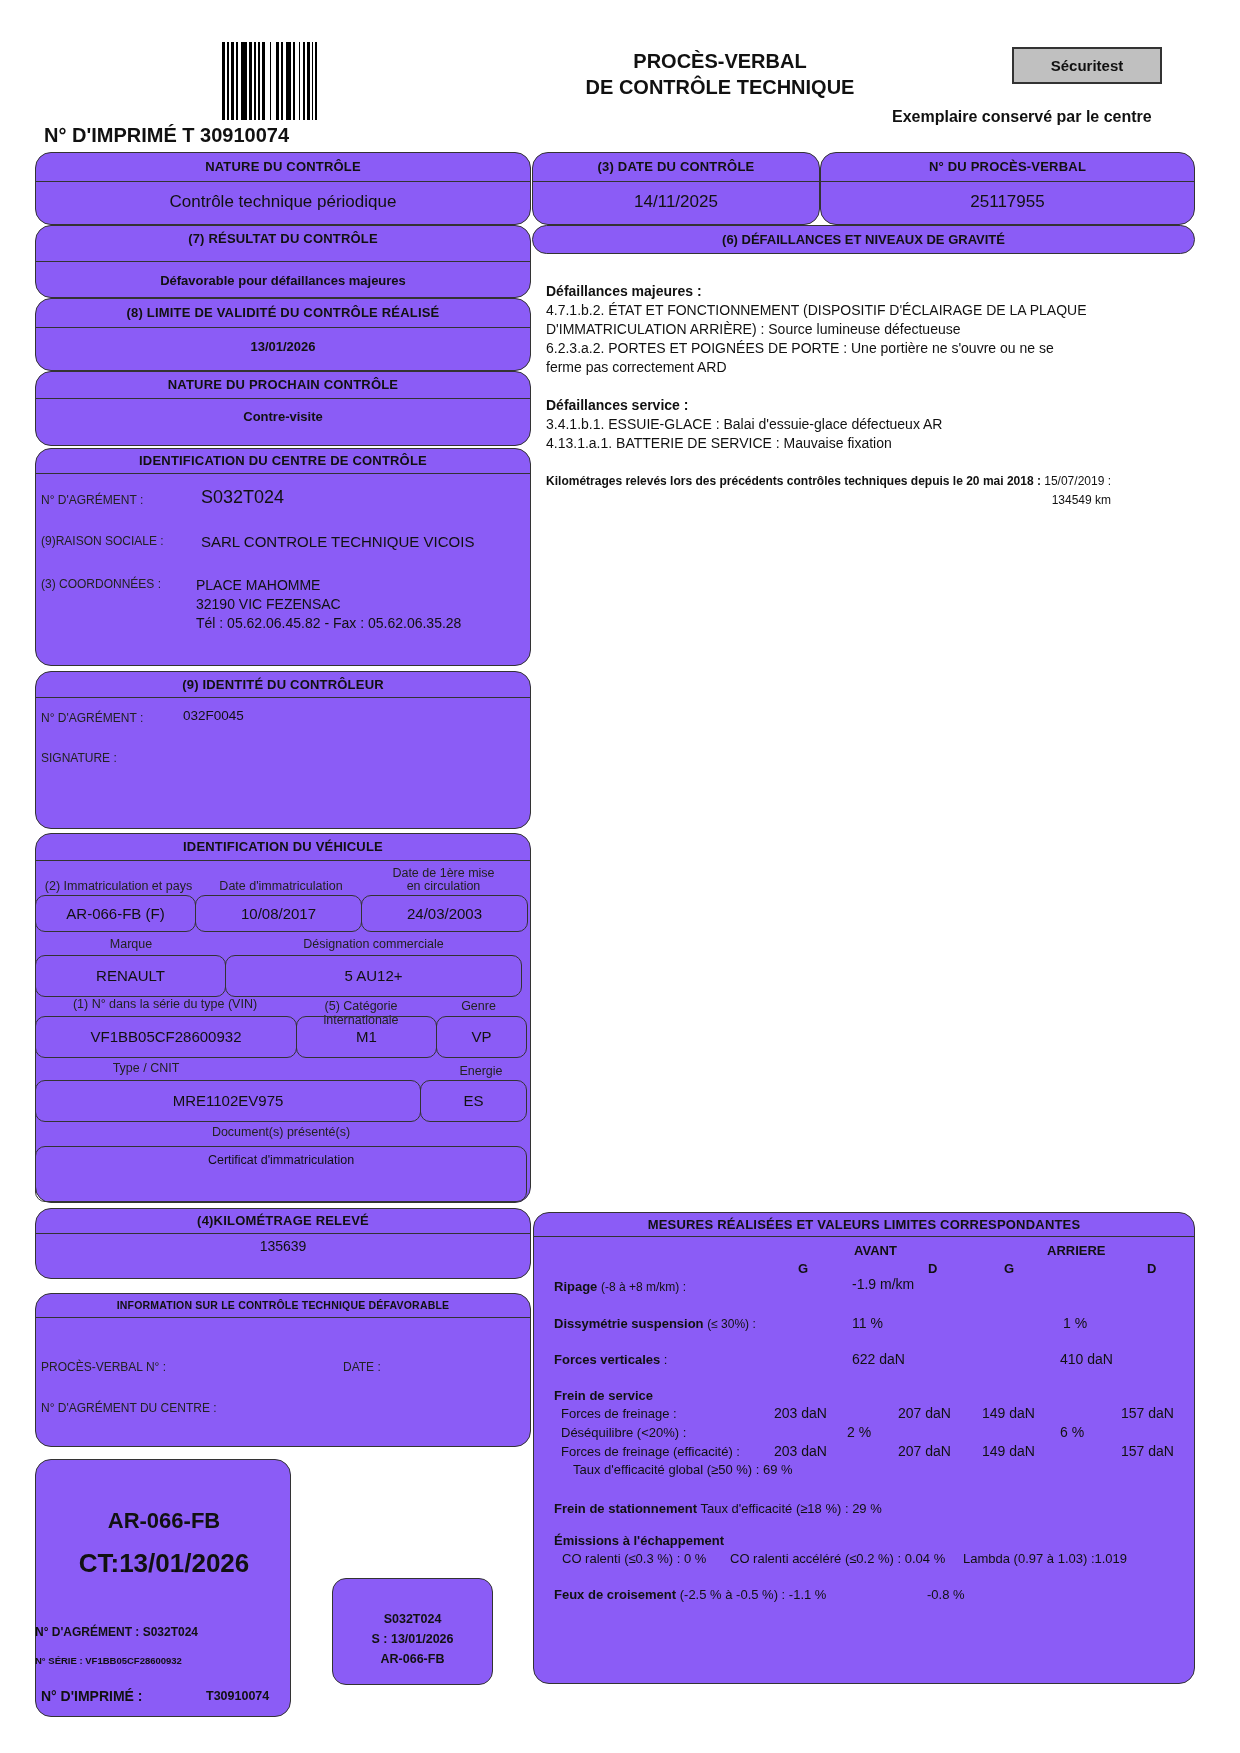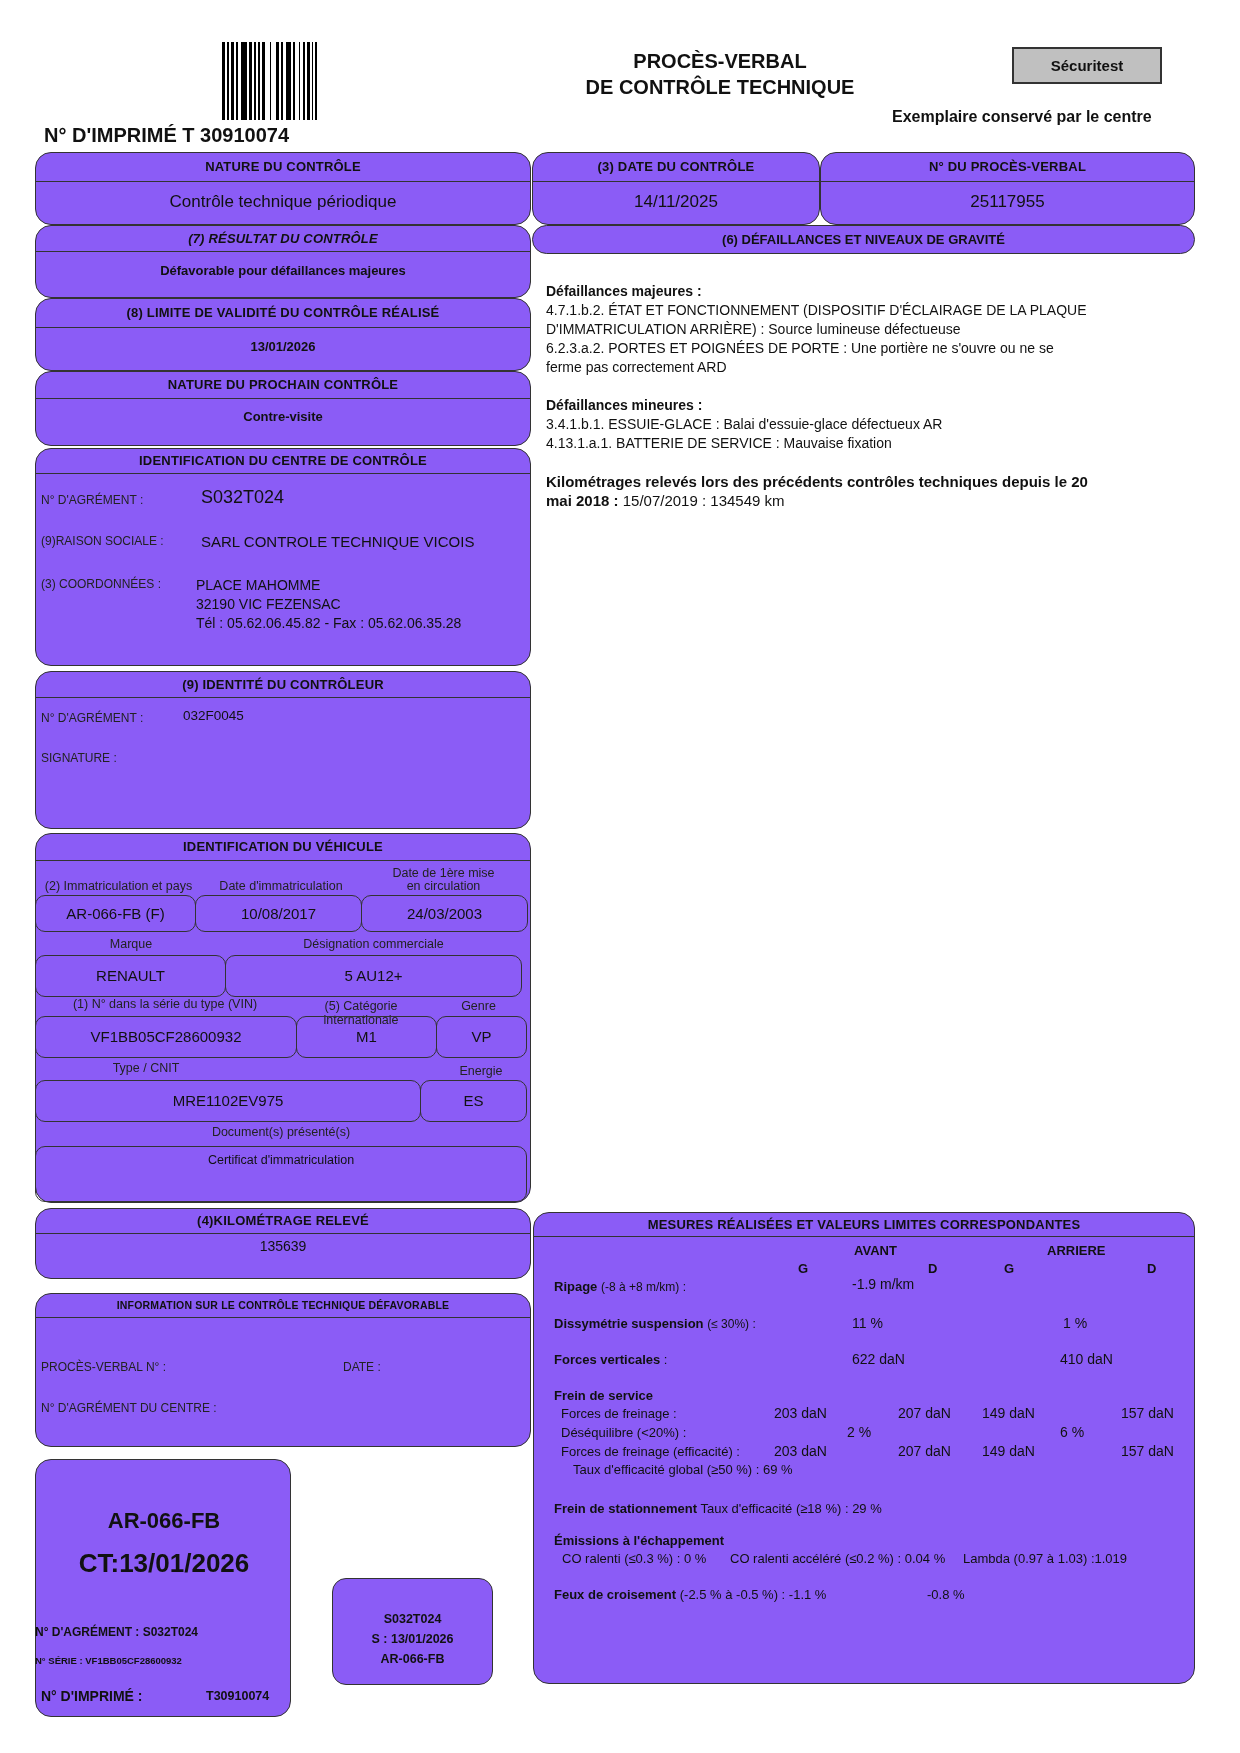--- a/index.html
+++ b/index.html
@@ -76,21 +76,21 @@
 <div class="box" style="left:532px; top:152px; width:288px; height:73px;">
   <div class="hdr" style="height:29px; line-height:28px;">(3) DATE DU CONTRÔLE</div>
   <div class="center" style="font-size:17px; line-height:40px;">14/11/2025</div>
 </div>
 <div class="box" style="left:820px; top:152px; width:375px; height:73px;">
   <div class="hdr" style="height:29px; line-height:28px;">N° DU PROCÈS-VERBAL</div>
   <div class="center" style="font-size:17px; line-height:40px;">25117955</div>
 </div>
 
 <div class="box" style="left:35px; top:225px; width:496px; height:73px;">
-  <div class="hdr" style="height:26px; line-height:26px;font-style:italic;">(7) RÉSULTAT DU CONTRÔLE</div>
+  <div class="hdr" style="height:36px; line-height:26px;">(7) RÉSULTAT DU CONTRÔLE</div>
   <div class="center b" style="font-size:13px; line-height:38px;">Défavorable pour défaillances majeures</div>
 </div>
 <div class="box" style="left:532px; top:225px; width:663px; height:29px;">
   <div class="center b" style="font-size:13px; line-height:27px;">(6) DÉFAILLANCES ET NIVEAUX DE GRAVITÉ</div>
 </div>
 
 <div class="box" style="left:35px; top:298px; width:496px; height:73px;">
   <div class="hdr" style="height:29px; line-height:28px;">(8) LIMITE DE VALIDITÉ DU CONTRÔLE RÉALISÉ</div>
   <div class="center b" style="font-size:13px; line-height:38px;">13/01/2026</div>
 </div>
@@ -98,25 +98,25 @@
 <div class="box" style="left:35px; top:371px; width:496px; height:75px;">
   <div class="hdr" style="height:27px; line-height:26px;">NATURE DU PROCHAIN CONTRÔLE</div>
   <div class="center b" style="font-size:13px; line-height:36px;">Contre-visite</div>
 </div>
 
 <div class="abs defl" style="left:546px; top:282px; width:560px;">
   <div class="b">Défaillances majeures :</div>
   <div style="width:545px;">4.7.1.b.2. ÉTAT ET FONCTIONNEMENT (DISPOSITIF D'ÉCLAIRAGE DE LA PLAQUE D'IMMATRICULATION ARRIÈRE) : Source lumineuse défectueuse</div>
   <div style="width:545px;">6.2.3.a.2. PORTES ET POIGNÉES DE PORTE : Une portière ne s'ouvre ou ne se ferme pas correctement ARD</div>
   <div style="height:19px;"></div>
-  <div class="b">Défaillances mineures :</div>
+  <div class="b">Défaillances service :</div>
   <div>3.4.1.b.1. ESSUIE-GLACE : Balai d'essuie-glace défectueux AR</div>
   <div>4.13.1.a.1. BATTERIE DE SERVICE : Mauvaise fixation</div>
   <div style="height:19px;"></div>
-  <div style="font-size:15px; width:565px;">
+  <div style="font-size:12px; width:565px;text-align:right;">
     <span class="b">Kilométrages relevés lors des précédents contrôles techniques depuis le 20 mai 2018 :</span>
     <span>15/07/2019 : 134549 km</span>
   </div>
 </div>
 
 <div class="box" style="left:35px; top:448px; width:496px; height:218px;">
   <div class="hdr" style="height:25px; line-height:24px;">IDENTIFICATION DU CENTRE DE CONTRÔLE</div>
   <div class="abs lbl" style="left:5px; top:44px;">N° D'AGRÉMENT :</div>
   <div class="abs" style="left:165px; top:38px; font-size:18px;">S032T024</div>
   <div class="abs lbl" style="left:5px; top:85px;">(9)RAISON SOCIALE :</div>

